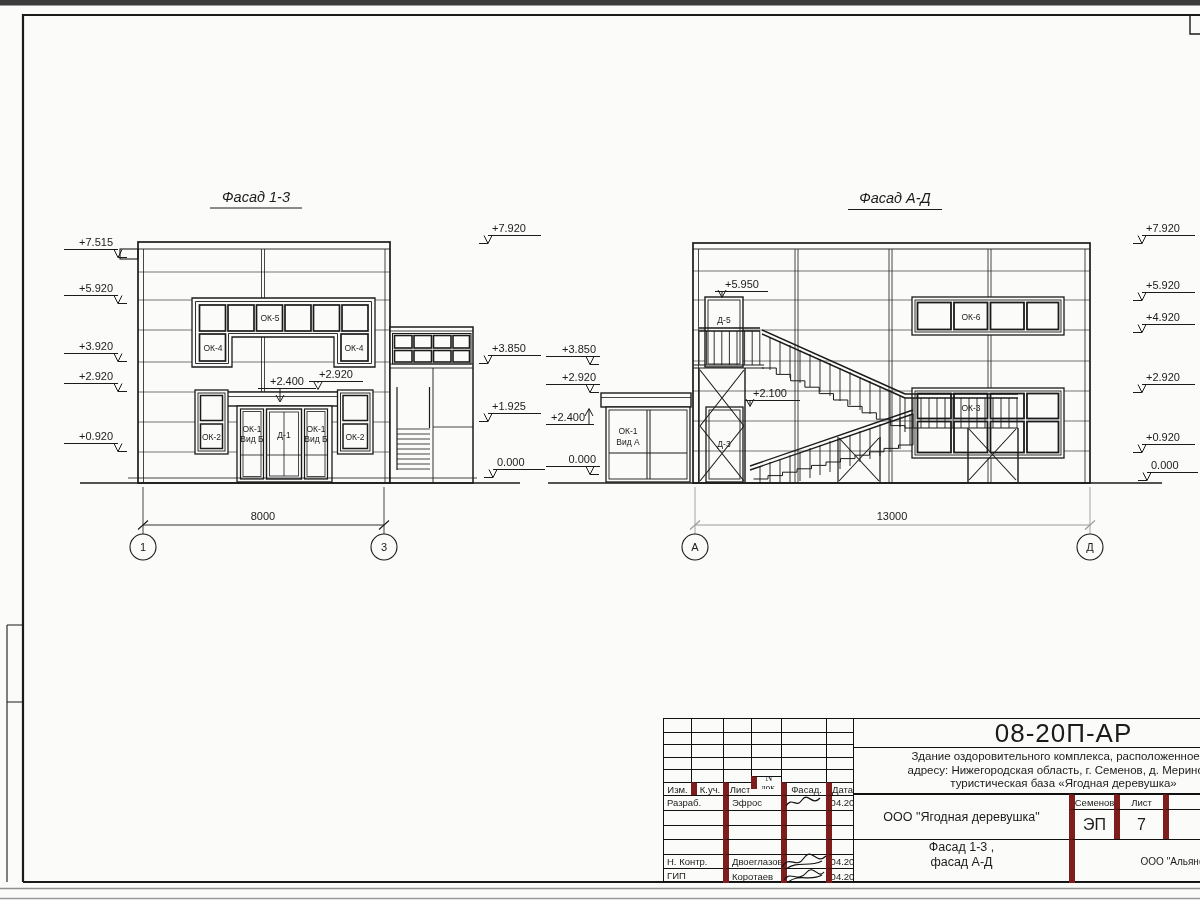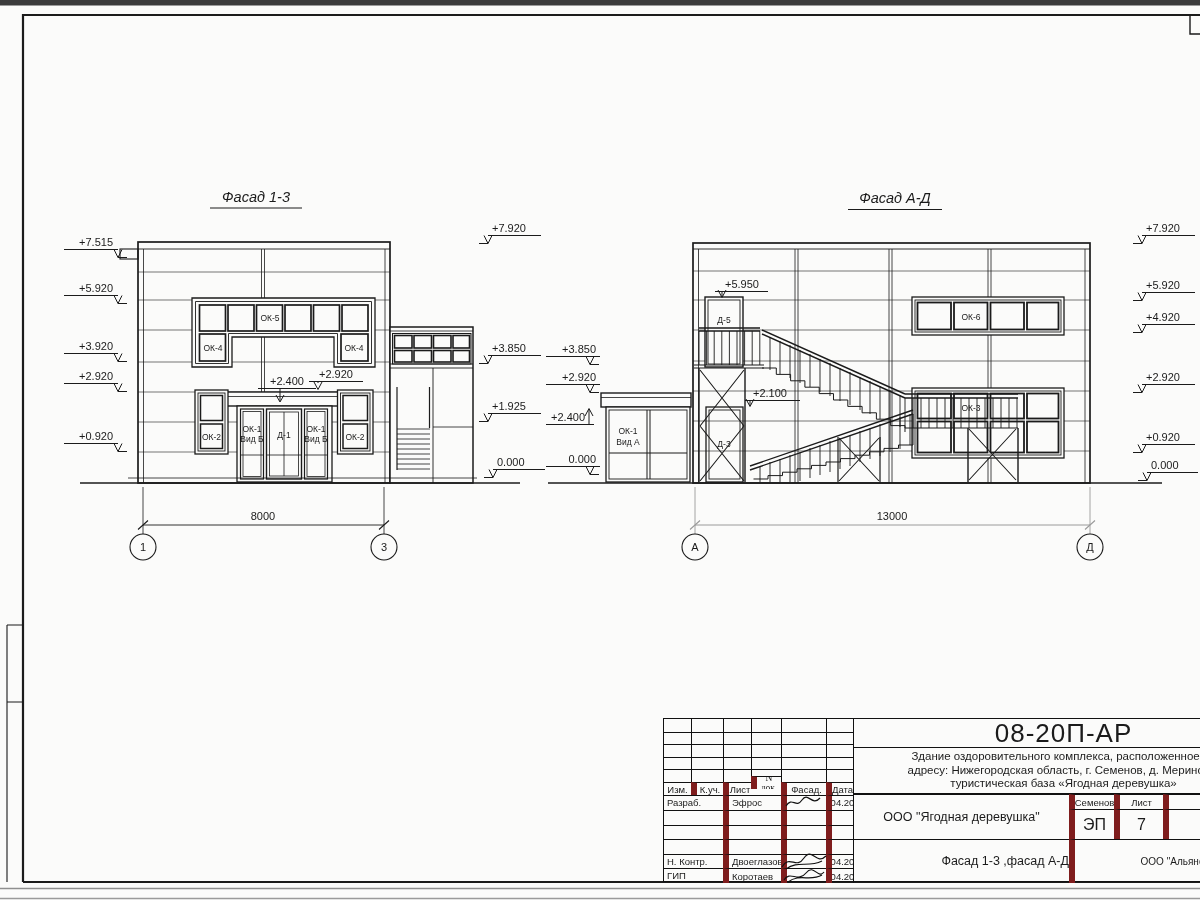--- a/index.html
+++ b/index.html
@@ -388,18 +388,18 @@
 
   <div class="cell thick-l org" style="left:189px;top:75px;width:216px;height:45px;">ООО "Ягодная деревушка"</div>
 
   <div class="cell stage-hdr" style="left:405px;top:75px;width:45px;height:15px;">Семенов</div>
   <div class="cell stage-hdr" style="left:450px;top:75px;width:49px;height:15px;">Лист</div>
   <div class="cell stage-hdr" style="left:499px;top:75px;width:110px;height:15px;">Листов</div>
   <div class="cell stage-val" style="left:405px;top:90px;width:45px;height:30px;">ЭП</div>
   <div class="cell stage-val" style="left:450px;top:90px;width:49px;height:30px;">7</div>
   <div class="cell" style="left:499px;top:90px;width:110px;height:30px;"></div>
 
-  <div class="cell thick-l thick-t subtitle" style="left:189px;top:120px;width:216px;height:44px;flex-direction:row;justify-content:flex-end;">
+  <div class="cell thick-l thick-t subtitle" style="left:189px;top:120px;width:216px;height:44px;flex-direction:column;justify-content:flex-start;">
     <div>Фасад 1-3 ,</div>
     <div>фасад А-Д</div>
   </div>
   <div class="cell thick-t company" style="left:405px;top:120px;width:204px;height:44px;">ООО "Альянс"</div>
 </div>
 
 </body></html>

